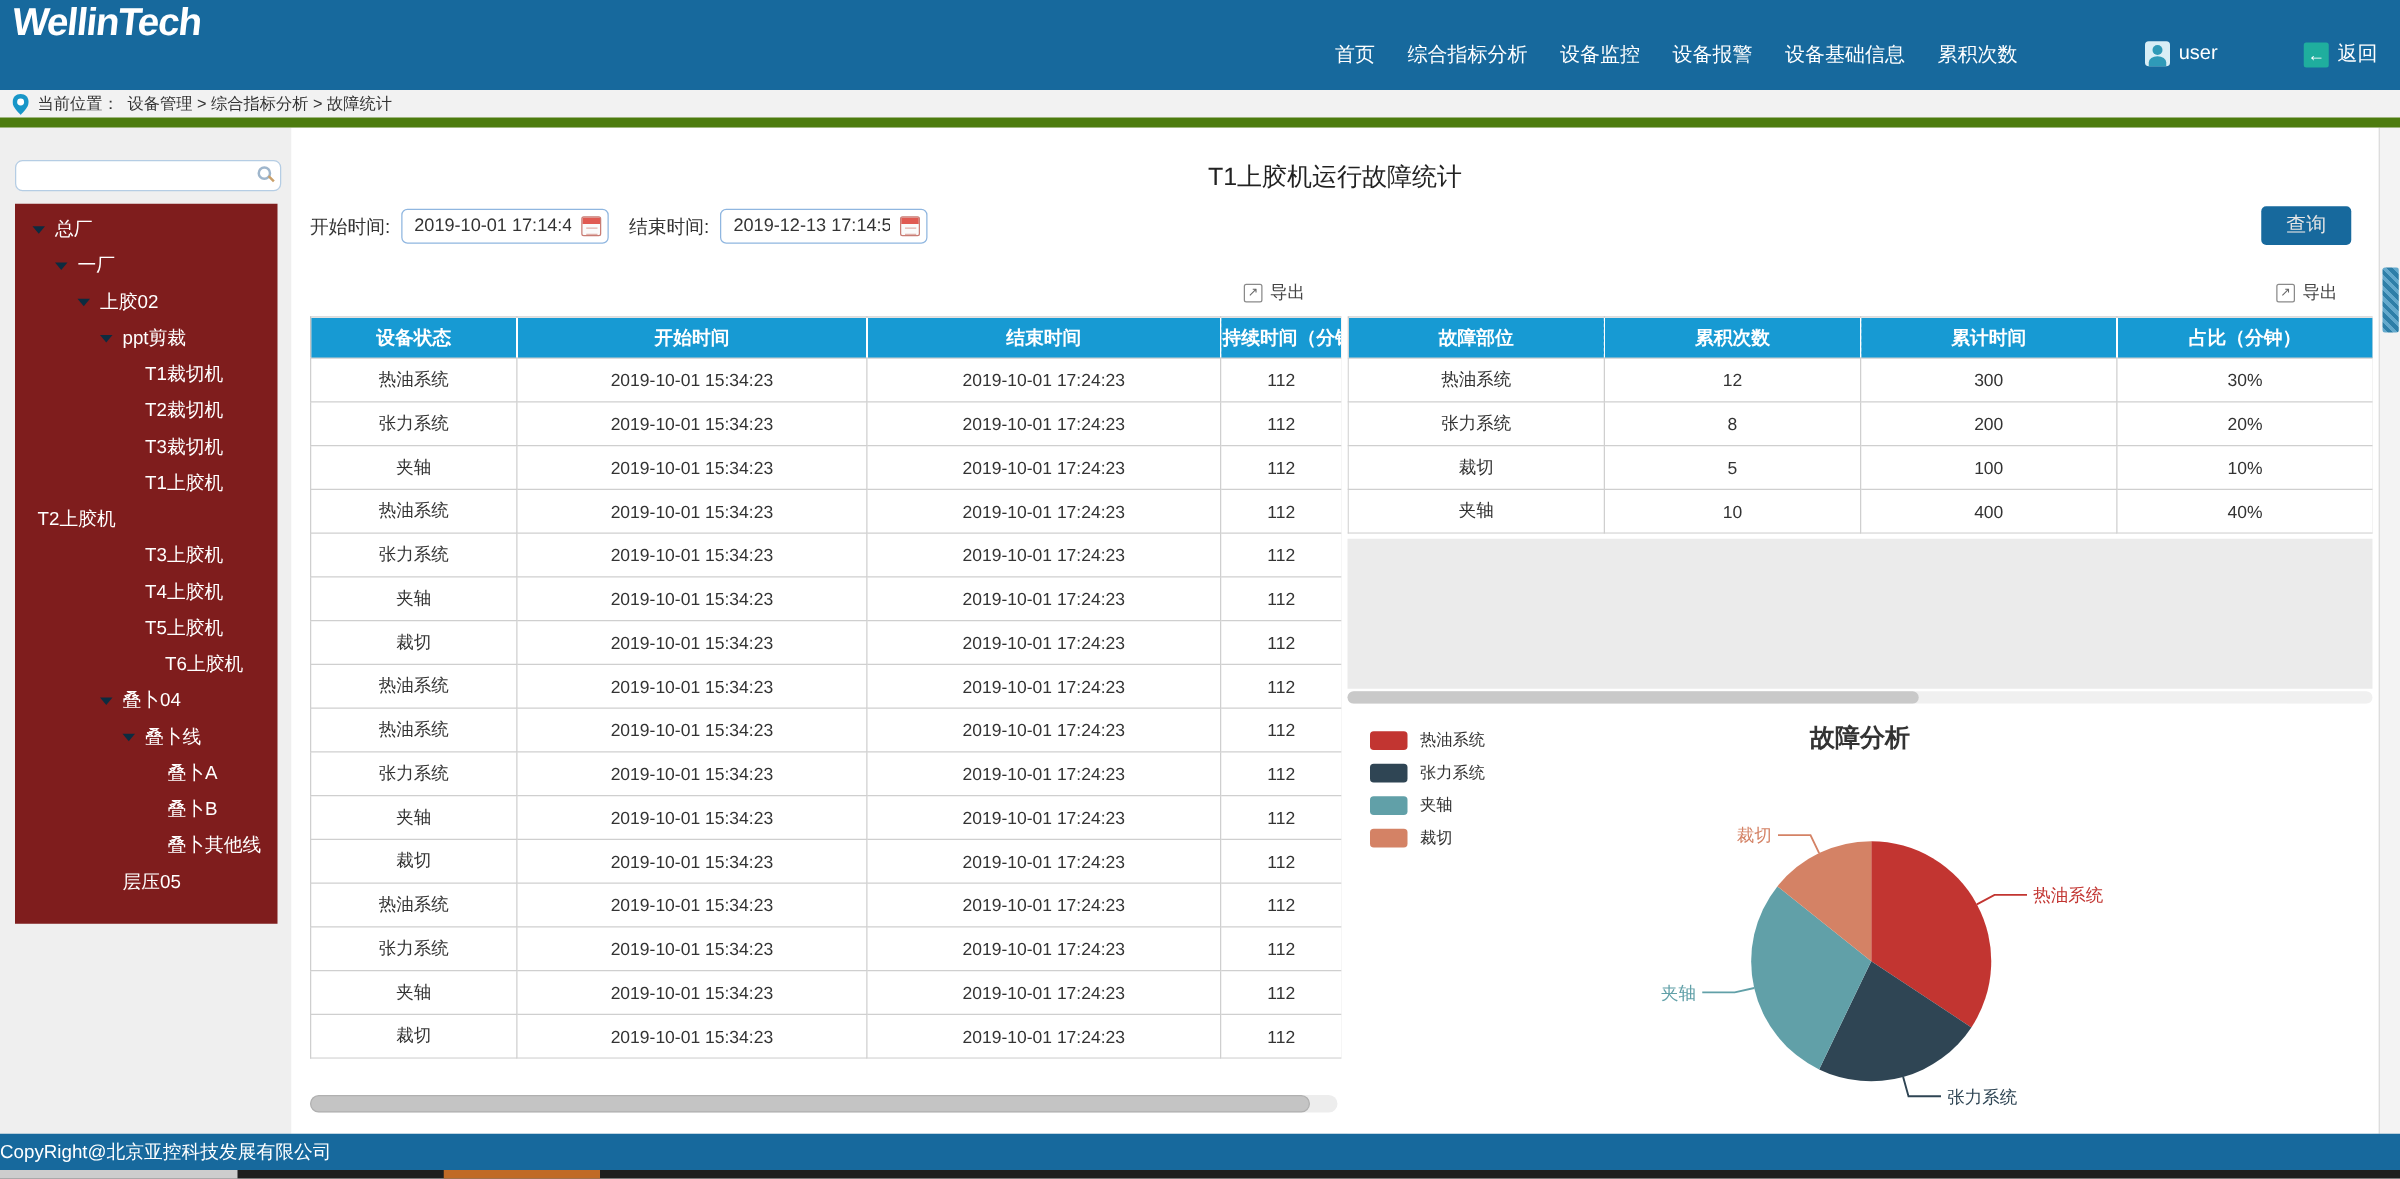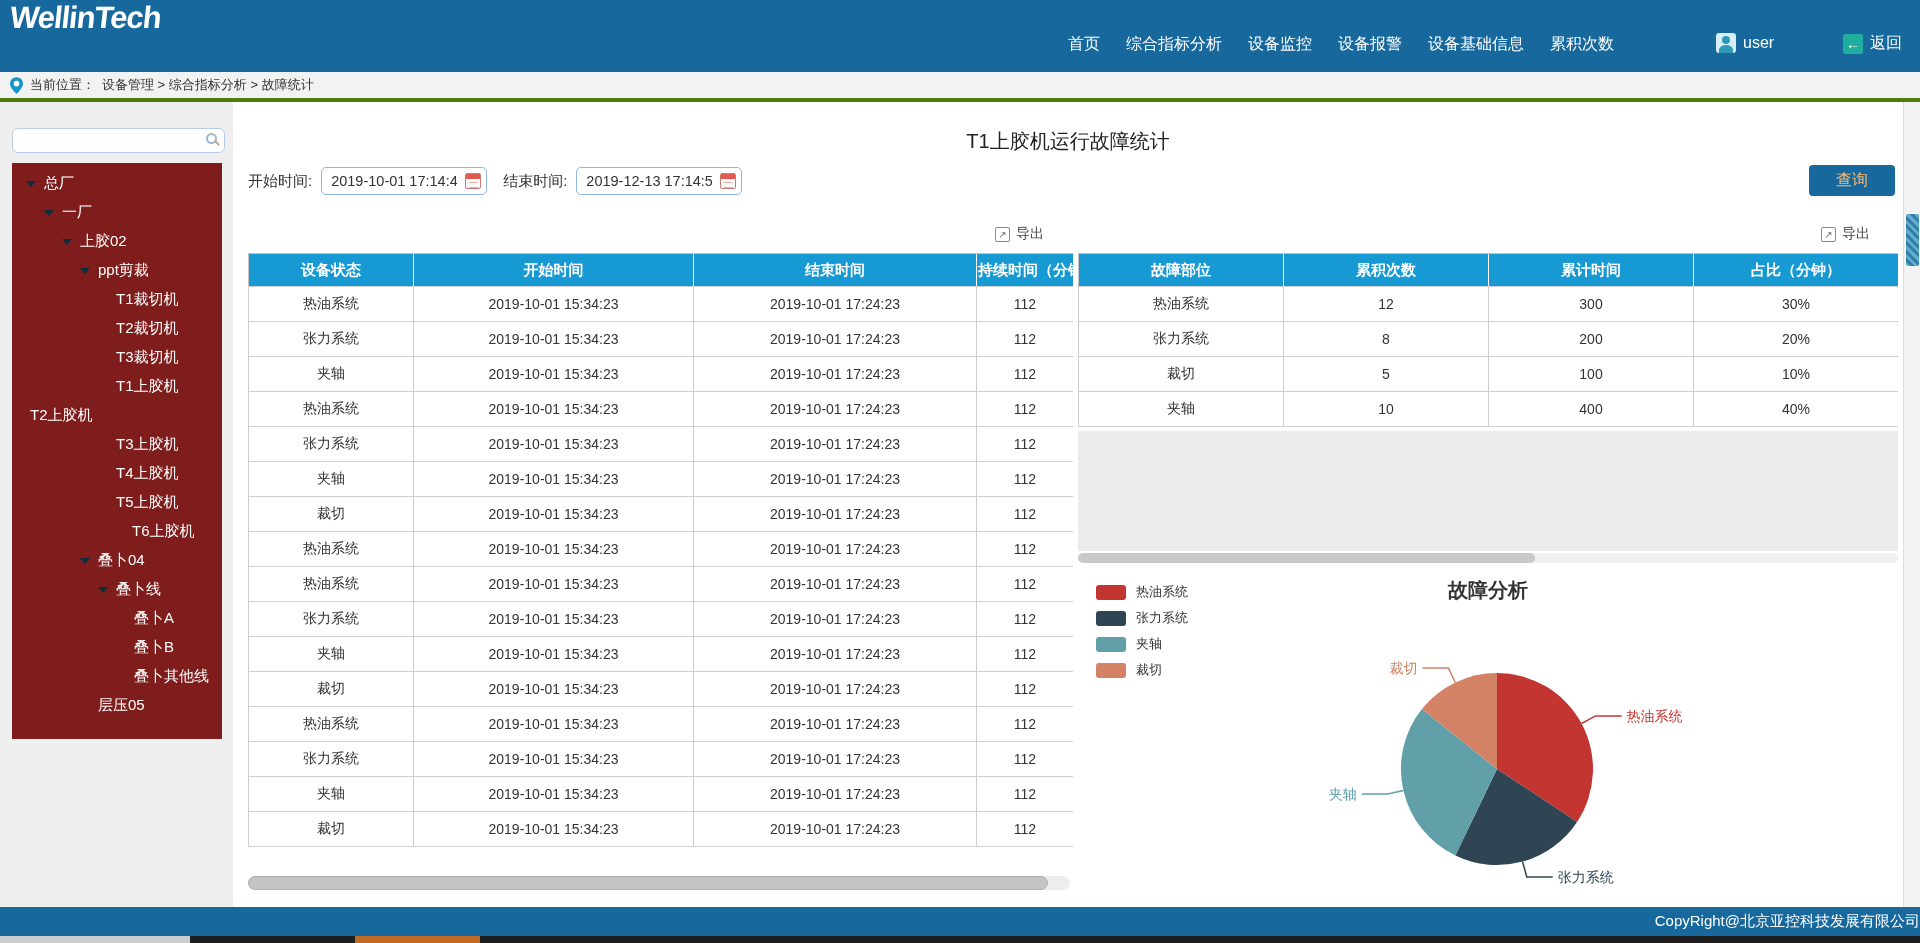--- a/index.html
+++ b/index.html
@@ -15,40 +15,40 @@
   .app-title { position:absolute; left:44px; top:33px; font-size:27px; font-weight:bold; letter-spacing:1px; }
   .nav { position:absolute; left:1068px; top:16px; height:56px; display:flex; align-items:center; gap:26px; font-size:16px; }
   .nav-item { cursor:pointer; white-space:nowrap; }
   .user-chip { position:absolute; left:1716px; top:33px; display:flex; align-items:center; gap:7px; font-size:16px; cursor:pointer; }
   .avatar { width:20px; height:20px; background:#d8eef6; border-radius:3px; position:relative; overflow:hidden; display:inline-block; }
   .avatar::before { content:''; position:absolute; left:6px; top:3px; width:8px; height:8px; border-radius:50%; background:#2f9ab8; }
   .avatar::after  { content:''; position:absolute; left:3px; top:12px; width:14px; height:10px; border-radius:50% 50% 0 0; background:#2f9ab8; }
   .back-chip { position:absolute; left:1843px; top:33px; display:flex; align-items:center; gap:7px; font-size:16px; cursor:pointer; }
   .back-icon { width:20px; height:20px; background:#1fae9e; color:#fff; display:flex; align-items:center; justify-content:center; border-radius:2px; font-size:14px; font-weight:bold; }
   
-  .breadcrumb { position:absolute; left:0; top:72px; width:1920px; height:30px; background:#f2f2f2; border-bottom:4px solid #4d7c0f; display:flex; align-items:center; gap:7px; padding-left:10px; font-size:13px; color:#333; z-index:4; }
+  .breadcrumb { position:absolute; left:0; top:72px; width:1920px; height:30px; background:#f2f2f2; border-bottom:8px solid #4d7c0f; display:flex; align-items:center; gap:7px; padding-left:10px; font-size:13px; color:#333; z-index:4; }
   
   .search-wrap { position:absolute; left:12px; top:128px; width:213px; height:25px; background:#fff; border:1px solid #b5cde4; border-radius:6px; z-index:3; }
   .search-wrap input { position:absolute; left:6px; top:1px; width:180px; height:21px; border:none; outline:none; font-size:13px; background:transparent; }
   .mag { position:absolute; right:7px; top:4px; width:11px; height:11px; border:2px solid #9fb6cc; border-radius:50%; cursor:pointer; }
   .mag::after { content:''; position:absolute; width:2px; height:6px; background:#caa06a; transform:rotate(-45deg); right:-3px; bottom:-4px; }
   .tree { position:absolute; left:12px; top:163px; width:210px; height:576px; background:#7f1d1d; padding-top:6px; overflow:hidden; z-index:3; }
   .tree-row { height:29px; display:flex; align-items:center; color:#fff; font-size:15px; cursor:pointer; white-space:nowrap; }
   .tarrow { width:0; height:0; border-left:5px solid transparent; border-right:5px solid transparent; border-top:6px solid #0c2c40; margin-right:8px; flex:0 0 auto; }
   .tarrow-spacer { width:18px; flex:0 0 auto; }
   
   .main { position:absolute; left:233px; top:102px; width:1670px; height:805px; background:#fff; }
   .page-title { position:absolute; left:0; top:26px; width:100%; text-align:center; font-size:20px; color:#222; }
   .filters { position:absolute; left:15px; top:63px; height:32px; display:flex; align-items:center; font-size:15px; color:#333; }
   .flabel { margin-right:9px; }
   .date-wrap { position:relative; width:166px; height:28px; border:1px solid #8fb6e0; border-radius:5px; background:#fff; margin-right:16px; }
   .date-wrap input { position:absolute; left:7px; top:3px; width:130px; height:20px; border:none; outline:none; font-size:14.5px; color:#333; background:transparent; }
   .cal { position:absolute; right:5px; top:5px; width:16px; height:16px; background:linear-gradient(#e05a52 0 5px,#fafafa 5px); border:1px solid #c87c74; border-radius:2px; cursor:pointer; }
   .cal::after { content:''; position:absolute; left:3px; top:8px; width:9px; height:4px; border-top:1px solid #e0b0aa; border-bottom:1px solid #e0b0aa; }
-  .query-btn { position:absolute; right:8px; top:63px; width:86px; height:31px; background:#17699d; color:#fdba74; border:none; border-radius:4px; font-size:16px; cursor:pointer; font-family:inherit; }
+  .query-btn { position:absolute; right:22px; top:63px; width:72px; height:31px; background:#17699d; color:#e5e5e5; border:none; border-radius:4px; font-size:16px; cursor:pointer; font-family:inherit; }
   .export { position:absolute; top:120px; height:24px; display:flex; align-items:center; gap:6px; font-size:14px; color:#444; cursor:pointer; }
   .export-left { left:762px; }
   .export-right { left:1588px; }
   .exp-icon { width:15px; height:15px; border:1px solid #8a8a8a; border-radius:2px; color:#666; font-size:10px; line-height:13px; text-align:center; }
   
   .ltable-wrap { position:absolute; left:15px; top:151px; width:825px; overflow:hidden; }
   .rtable-wrap { position:absolute; left:845px; top:151px; width:820px; overflow:hidden; }
   table { border-collapse:collapse; table-layout:fixed; background:#fff; border:1px solid #c3c3c3; }
   th { background:#179ad3; color:#fff; font-size:15px; font-weight:bold; height:33px; border-right:1px dashed rgba(255,255,255,.75); overflow:hidden; white-space:nowrap; }
   th:last-child { border-right:none; }
@@ -62,21 +62,21 @@
   .vscroll { position:absolute; left:1903px; top:102px; width:17px; height:805px; background:#f3f3f3; border-left:1px solid #ddd; }
   .vthumb { position:absolute; left:2px; top:112px; width:13px; height:52px; border-radius:2px; background:repeating-linear-gradient(45deg,#64a9cc 0 3px,#2e7fa8 3px 6px); cursor:pointer; }
   
   .chart { position:absolute; left:845px; top:461px; width:820px; height:344px; background:#fff; }
   .chart-title { position:absolute; left:0; top:14px; width:100%; text-align:center; font-size:20px; font-weight:bold; color:#333; }
   .legend { position:absolute; left:18px; top:16px; display:flex; flex-direction:column; }
   .legend-item { display:flex; align-items:center; gap:10px; height:26px; font-size:13px; color:#333; cursor:pointer; }
   .swatch { width:30px; height:15px; border-radius:3px; display:inline-block; }
   .pie-svg { position:absolute; left:0; top:0; }
   
-  .footer { position:absolute; left:0; top:907px; width:1920px; height:29px; background:#17699d; color:#fff; display:flex; align-items:center; justify-content:flex-end; font-size:15px; }
+  .footer { position:absolute; left:0; top:907px; width:1920px; height:29px; background:#17699d; color:#fff; display:flex; align-items:center; justify-content:flex-start; font-size:15px; }
   .bottom-strip { position:absolute; left:0; top:936px; width:1920px; height:7px; background:#1e1e1e; }
   .bottom-strip::before { content:''; position:absolute; left:0; top:0; width:190px; height:7px; background:#cdcdcd; }
   .bottom-strip::after { content:''; position:absolute; left:355px; top:0; width:125px; height:7px; background:#c06a26; }
 </style>
 </head>
 <body>
 
 <div class="header">
   <div class="logo">WellinTech</div>
   <nav class="nav">

